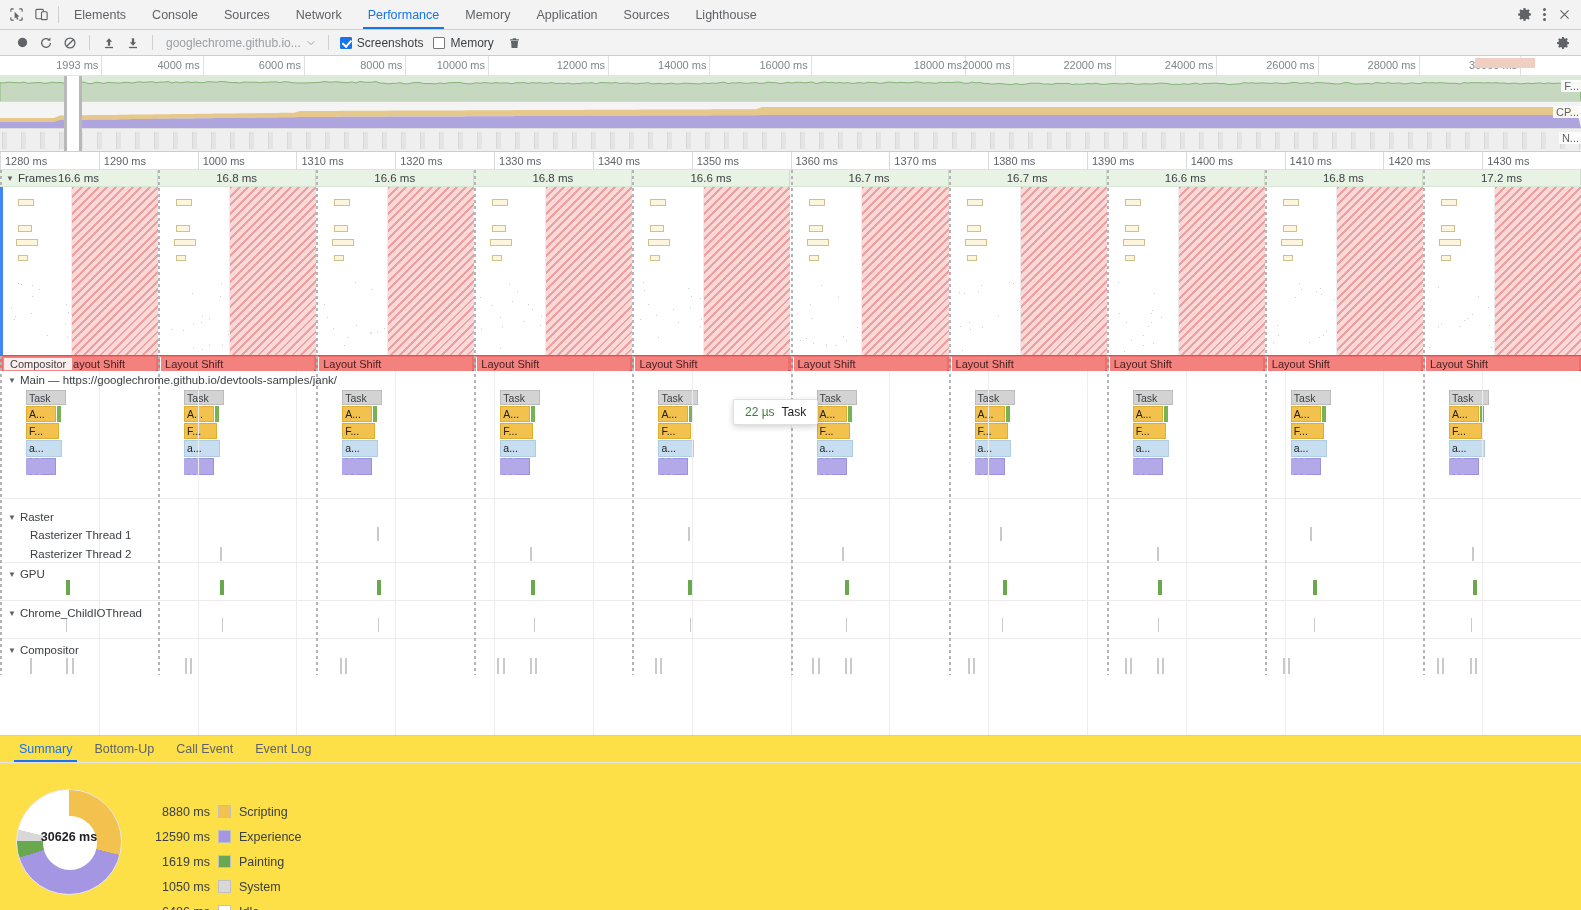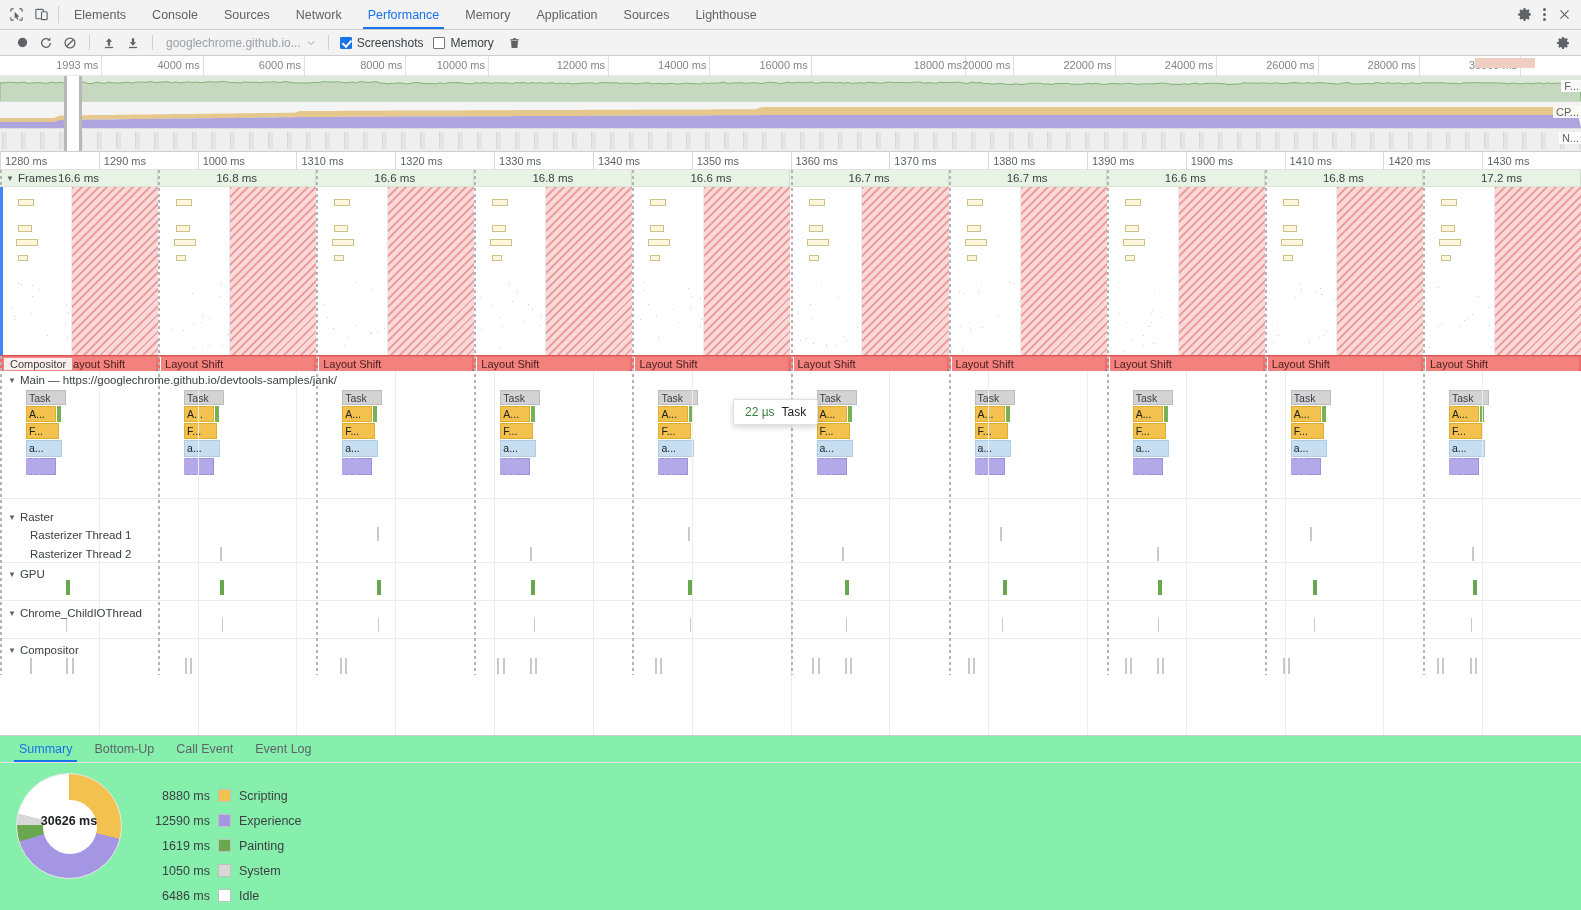--- a/index.html
+++ b/index.html
@@ -123,21 +123,21 @@
   .gray-tick { position: absolute; width: 1px; background: #c9c9c9; }
 
   .tooltip {
     position: absolute; background: #fff; border: 1px solid #e0e0e0; box-shadow: 0 2px 6px rgba(0,0,0,.18);
     padding: 5px 11px; font-size: 12px; z-index: 30; white-space: nowrap; border-radius: 2px;
   }
   .tt-dur { color: #3a7d3a; margin-right: 7px; }
   .tt-name { color: #202124; }
 
   
-  .bottom { height: 175px; min-height: 175px; border-top: 1px solid #cdcdcd; background: #86efac; display: flex; flex-direction: column; }
+  .bottom { height: 175px; min-height: 175px; border-top: 1px solid #cdcdcd; background: #fde047; display: flex; flex-direction: column; gap: 16px; }
   .btabs { height: 27px; min-height: 27px; display: flex; align-items: stretch; border-bottom: 1px solid #e4e4e4; padding-left: 8px; }
   .btab { padding: 0 11px; display: flex; align-items: center; cursor: pointer; color: #5f6368; font-size: 12.5px; position: relative; }
   .btab.active { color: #1a73e8; }
   .btab.active::after { content: ""; position: absolute; left: 6px; right: 6px; bottom: 0; height: 2px; background: #1a73e8; }
   .bbody { flex: 1; display: flex; align-items: flex-start; position: relative; }
   .donut-wrap { width: 138px; position: relative; display: flex; align-items: center; justify-content: center; padding-top: 10px; }
   .donut { width: 106px; height: 106px; border-radius: 50%; position: relative; }
   .donut::after {
     content: ""; position: absolute; left: 26px; top: 26px; width: 54px; height: 54px;
     background: #fff; border-radius: 50%;
@@ -458,21 +458,21 @@
       <div class="fr-tick" style="left: 889.312px;">
         <span>1370 ms</span>
       </div>
       <div class="fr-tick" style="left: 988.125px;">
         <span>1380 ms</span>
       </div>
       <div class="fr-tick" style="left: 1086.94px;">
         <span>1390 ms</span>
       </div>
       <div class="fr-tick" style="left: 1185.75px;">
-        <span>1900 ms</span>
+        <span>1400 ms</span>
       </div>
       <div class="fr-tick" style="left: 1284.56px;">
         <span>1410 ms</span>
       </div>
       <div class="fr-tick" style="left: 1383.38px;">
         <span>1420 ms</span>
       </div>
       <div class="fr-tick" style="left: 1482.19px;">
         <span>1430 ms</span>
       </div>

